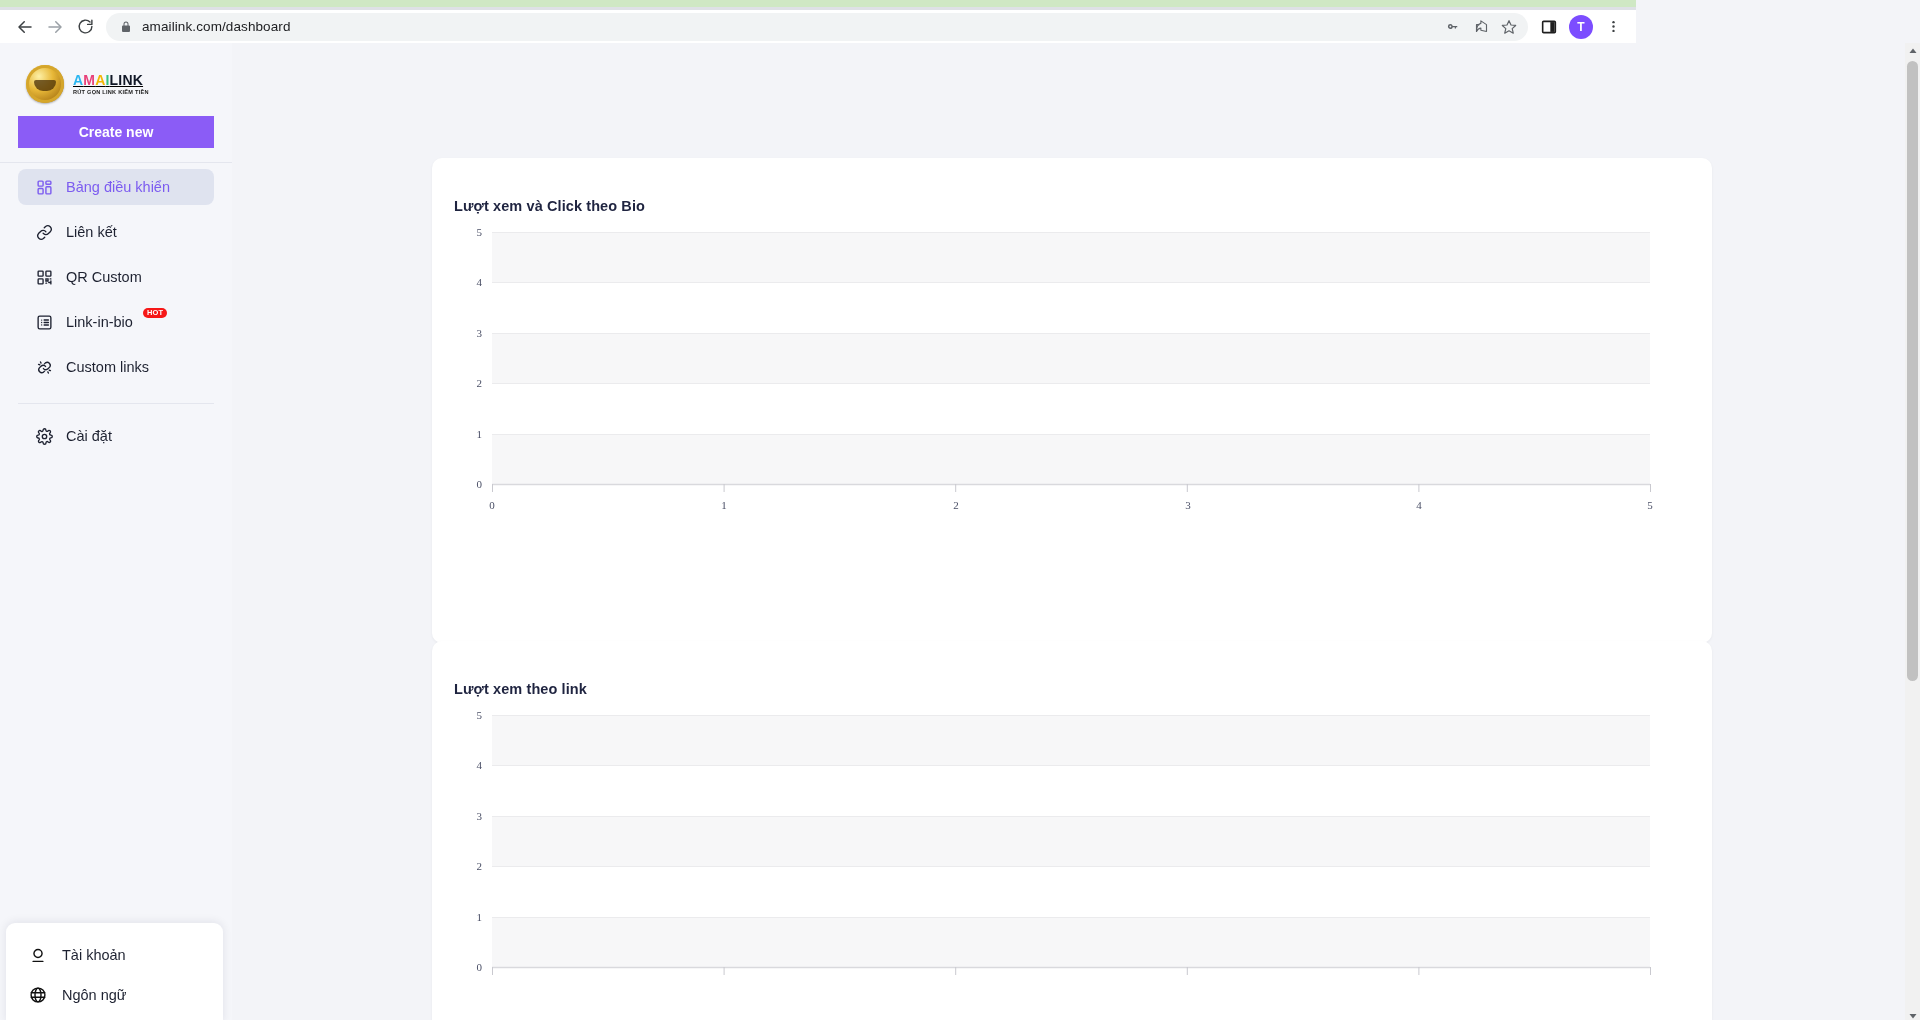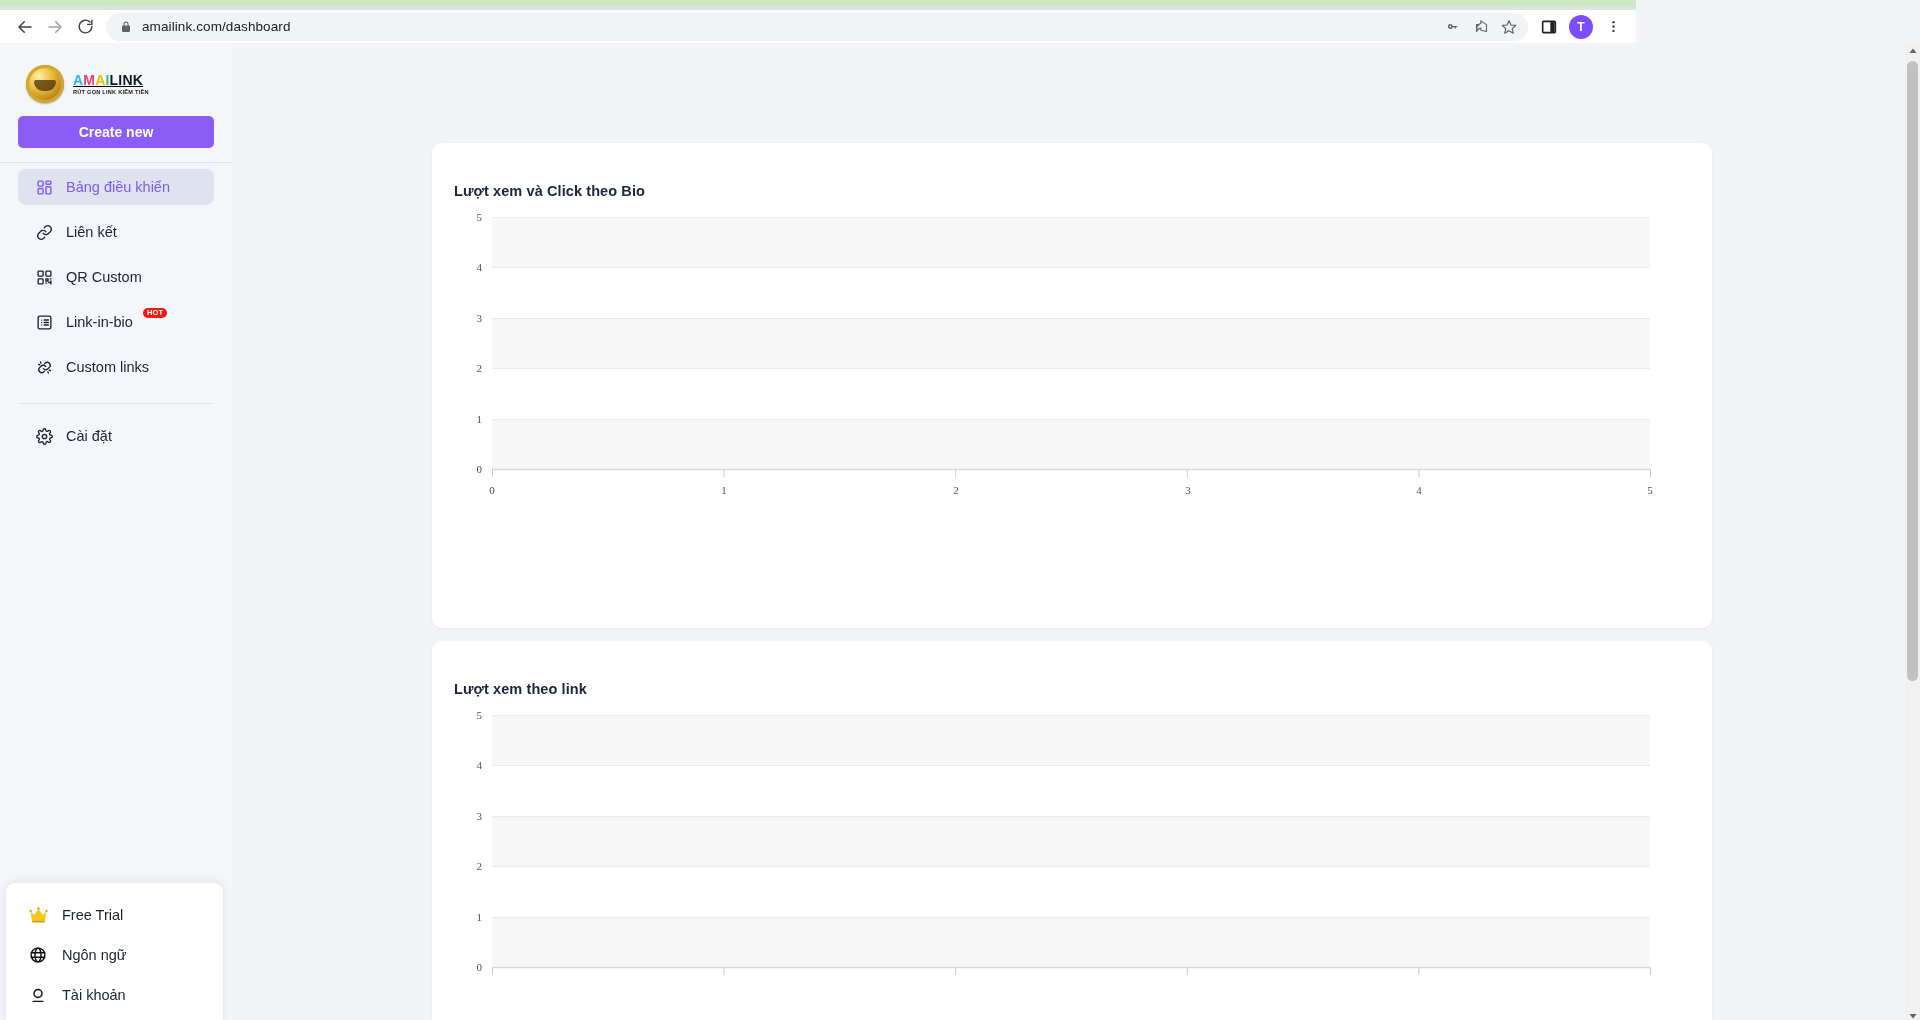--- a/index.html
+++ b/index.html
@@ -74,21 +74,21 @@
   .brand-text { line-height:1; }
   .brand-name { font-size:14px; font-weight:bold; letter-spacing:.2px; white-space:nowrap;text-decoration:underline; }
   .brand-name .c1{color:#2bb6f0;} .brand-name .c2{color:#e8417a;}
   .brand-name .c3{color:#f2b705;} .brand-name .c4{color:#33c481;}
   .brand-name .c5{color:#111827;}
   .brand-sub { font-size:5.6px; font-weight:bold; color:#222; letter-spacing:.25px; margin-top:3px; white-space:nowrap; }
 
   .create-wrap { padding:9px 18px 0 18px; }
   .create-btn {
     display:block; width:100%; height:32px; line-height:32px; text-align:center;
-    background:#8b5cf6; color:#fff; border:none; border-radius:5px;
+    background:#8b5cf6; color:#fff; border:none; border-radius:0;
     font-size:14px; font-weight:bold; font-family:"Liberation Sans", sans-serif;
     cursor:pointer;
   }
   .sep { height:1px; background:#e4e6ee; margin:14px 0 6px 0; }
 
   .nav-list { padding:0 18px; }
   .nav-item {
     display:flex; align-items:center; gap:12px; height:36px;
     border-radius:8px; padding:0 17px; margin-bottom:9px;
     color:#1d2130; font-size:14.5px; cursor:pointer; position:relative;
@@ -119,21 +119,21 @@
   
   #main {
     position:absolute; left:232px; top:0; right:0; bottom:0;
     background:#f3f4f8; overflow:hidden;
   }
   .card {
     position:absolute; left:200px; width:1280px;
     background:#fff; border-radius:10px;
     box-shadow:0 1px 3px rgba(16,24,40,.05);
   }
-  #card-bio { top:100px; height:485px; }
+  #card-bio { top:115px; height:485px; }
   #card-link { top:598px; height:440px; }
 
   .card-title {
     position:absolute; left:22px; top:40px;
     font-size:14.5px; font-weight:bold; color:#1f2440;
     letter-spacing:.1px;
   }
 
   
   .chart { position:absolute; left:0; top:0; width:100%; height:100%; }
@@ -314,48 +314,36 @@
             <path d="M19.4 15a1.6 1.6 0 0 0 .3 1.8l.1.1a2 2 0 1 1-2.8 2.8l-.1-.1a1.6 1.6 0 0 0-1.8-.3 1.6 1.6 0 0 0-1 1.5V21a2 2 0 1 1-4 0v-.1A1.6 1.6 0 0 0 9 19.4a1.6 1.6 0 0 0-1.8.3l-.1.1a2 2 0 1 1-2.8-2.8l.1-.1a1.6 1.6 0 0 0 .3-1.8 1.6 1.6 0 0 0-1.5-1H3a2 2 0 1 1 0-4h.1A1.6 1.6 0 0 0 4.6 9a1.6 1.6 0 0 0-.3-1.8l-.1-.1a2 2 0 1 1 2.8-2.8l.1.1a1.6 1.6 0 0 0 1.8.3H9a1.6 1.6 0 0 0 1-1.5V3a2 2 0 1 1 4 0v.1a1.6 1.6 0 0 0 1 1.5 1.6 1.6 0 0 0 1.8-.3l.1-.1a2 2 0 1 1 2.8 2.8l-.1.1a1.6 1.6 0 0 0-.3 1.8V9a1.6 1.6 0 0 0 1.5 1H21a2 2 0 1 1 0 4h-.1a1.6 1.6 0 0 0-1.5 1z"></path>
           </svg>
         </span>
         <span>Cài đặt</span>
       </div>
     </div>
 
     <div id="bottom-menu">
       <div class="bm-item">
         <span class="ic">
-          <svg width="19" height="16" viewBox="0 0 24 20">
-            <path d="M2 6l4.5 4L12 2.5 17.5 10 22 6l-1.8 11H3.8z" fill="#f5c518"></path>
-            <path d="M3.8 17h16.4l-.4 2.4H4.2z" fill="#d79b0a"></path>
-            <circle cx="2" cy="5" r="1.6" fill="#e5a806"></circle>
-              <circle cx="22" cy="5" r="1.6" fill="#e5a806"></circle>
-            <circle cx="12" cy="2" r="1.7" fill="#e5a806"></circle>
-          </svg>
-        </span>
-        <span>Free Trial</span>
+          <svg width="18" height="18" viewBox="0 0 24 24" fill="none" stroke="#111" stroke-width="1.9" stroke-linecap="round">
+            <circle cx="12" cy="10" r="5.4"></circle>
+              <path d="M5.5 20.5h13"></path>
+          </svg>
+        </span>
+        <span>Tài khoản</span>
       </div>
       <div class="bm-item">
         <span class="ic">
           <svg width="18" height="18" viewBox="0 0 24 24" fill="none" stroke="#111" stroke-width="1.9">
             <circle cx="12" cy="12" r="9.2"></circle>
               <ellipse cx="12" cy="12" rx="4" ry="9.2"></ellipse>
             <path d="M3 9h18M3 15h18" stroke-linecap="round"></path>
           </svg>
         </span>
         <span>Ngôn ngữ</span>
-      </div>
-      <div class="bm-item">
-        <span class="ic">
-          <svg width="18" height="18" viewBox="0 0 24 24" fill="none" stroke="#111" stroke-width="1.9" stroke-linecap="round">
-            <circle cx="12" cy="10" r="5.4"></circle>
-              <path d="M5.5 20.5h13"></path>
-          </svg>
-        </span>
-        <span>Tài khoản</span>
       </div>
     </div>
   </div>
 
   <div id="main">
 
     <div class="card" id="card-bio">
       <div class="card-title">Lượt xem và Click theo Bio</div>
       <div class="chart">
         <svg width="1280" height="485" viewBox="0 0 1280 485">

